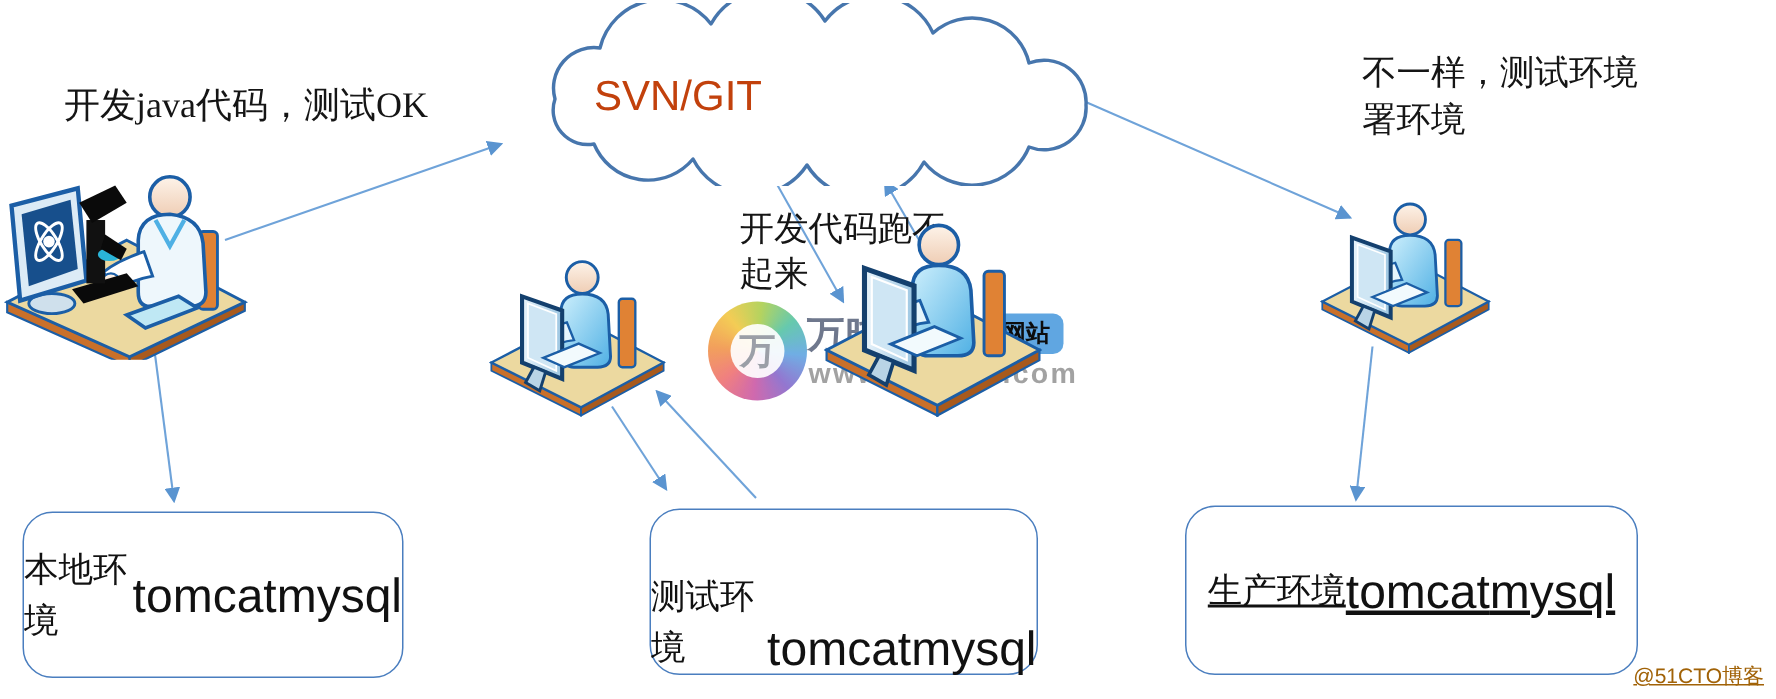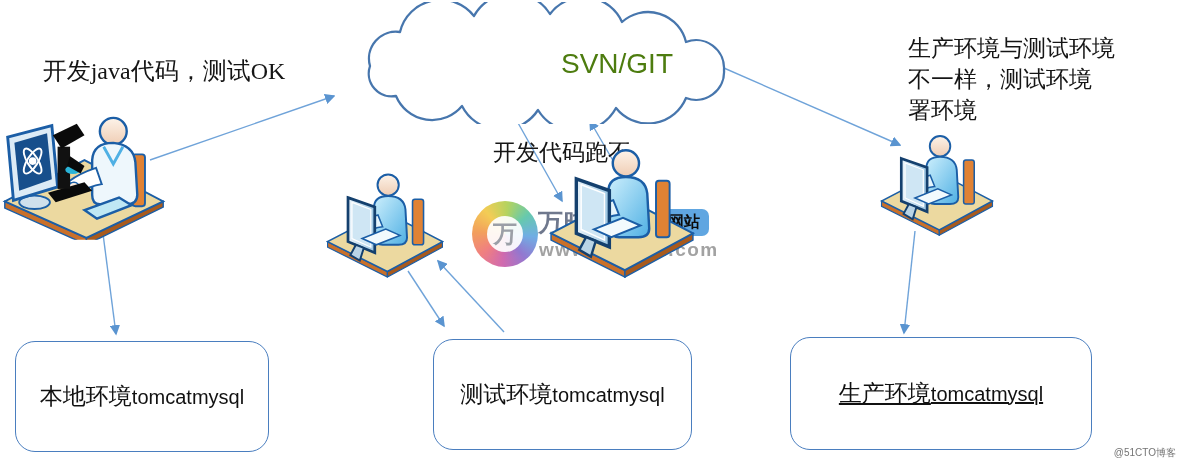--- a/index.html
+++ b/index.html
@@ -9,34 +9,34 @@
   }
   .abs{position:absolute;}
   .note{
     color:#151515;text-align:center;
     font-family:"Liberation Serif",serif;
   }
   .note-left{left:18px;top:55px;width:292px;font-size:24px;line-height:33px;}
   .note-mid{left:493px;top:138px;width:190px;font-size:23px;line-height:30px;text-align:left;}
   .note-right{left:908px;top:33px;width:262px;font-size:23px;line-height:31px;text-align:left;}
   .cloud-label{
-    left:408px;top:48px;width:265px;text-align:right;
-    font-size:28px;color:#4d7c0f;font-family:"Liberation Sans",sans-serif;
+    left:396px;top:48px;width:265px;text-align:left;
+    font-size:28px;color:#c2410c;font-family:"Liberation Sans",sans-serif;
   }
   .env-box{
     background:#fff;border:1.6px solid #4a7ebf;border-radius:20px;
     display:flex;flex-direction:row;justify-content:center;align-items:center;
     color:#111;
   }
   .env-box .env-name{font-family:"Liberation Serif",serif;font-size:23px;line-height:34px;}
-  .env-box .env-item{font-family:"Liberation Sans",sans-serif;font-size:20px;line-height:34px;}
+  .env-box .env-item{font-family:"Liberation Sans",sans-serif;font-size:32px;line-height:34px;}
   #box-local{left:15px;top:341px;width:252px;height:109px;}
-  #box-test{left:433px;top:339px;width:257px;height:109px;}
+  #box-test{left:433px;top:339px;width:257px;height:109px;align-items:flex-end;}
   #box-prod{left:790px;top:337px;width:300px;height:111px;text-decoration:underline;}
-  .credit{right:8px;bottom:6px;color:#737373;font-size:10px;}
+  .credit{right:8px;bottom:6px;color:#a16207;font-size:14px;text-decoration:underline;}
   
   .wm-ring{
     left:472px;top:201px;width:66px;height:66px;border-radius:50%;
     background:conic-gradient(from -40deg,#f2c438,#a8cc44,#4cc0a0,#58a0e0,#8060c8,#c850a0,#ee6a6a,#f09040,#f2c438);
     opacity:.85;display:flex;align-items:center;justify-content:center;
   }
   .wm-ring-inner{
     width:36px;height:36px;border-radius:50%;background:rgba(255,255,255,.92);
     display:flex;align-items:center;justify-content:center;
     font-size:24px;font-weight:bold;color:#8a8f98;font-family:"Liberation Serif",serif;
@@ -146,23 +146,23 @@
          A39,39 0 0 1 62,94
          A23,23 0 0 1 36,64 Z" fill="#ffffff" stroke="#4776ad" stroke-width="2.3" stroke-linejoin="round"></path>
   </svg>
   <div class="abs cloud-label">SVN/GIT</div>
 
   <div class="abs note note-left">
     <div>开发java代码，测试OK</div>
   </div>
   <div class="abs note note-mid">
     <div>开发代码跑不</div>
+    <div>起来</div>
   </div>
   <div class="abs note note-right">
-    <div>生产环境与测试环境</div>
     <div>不一样，测试环境</div>
     <div>署环境</div>
   </div>
 
   <div class="abs wm-ring">
     <div class="wm-ring-inner">万</div>
   </div>
   <div class="abs wm-name">万晓博SEO</div>
   <div class="abs wm-badge">网站</div>
   <div class="abs wm-url">www.xd-wan.com</div>

